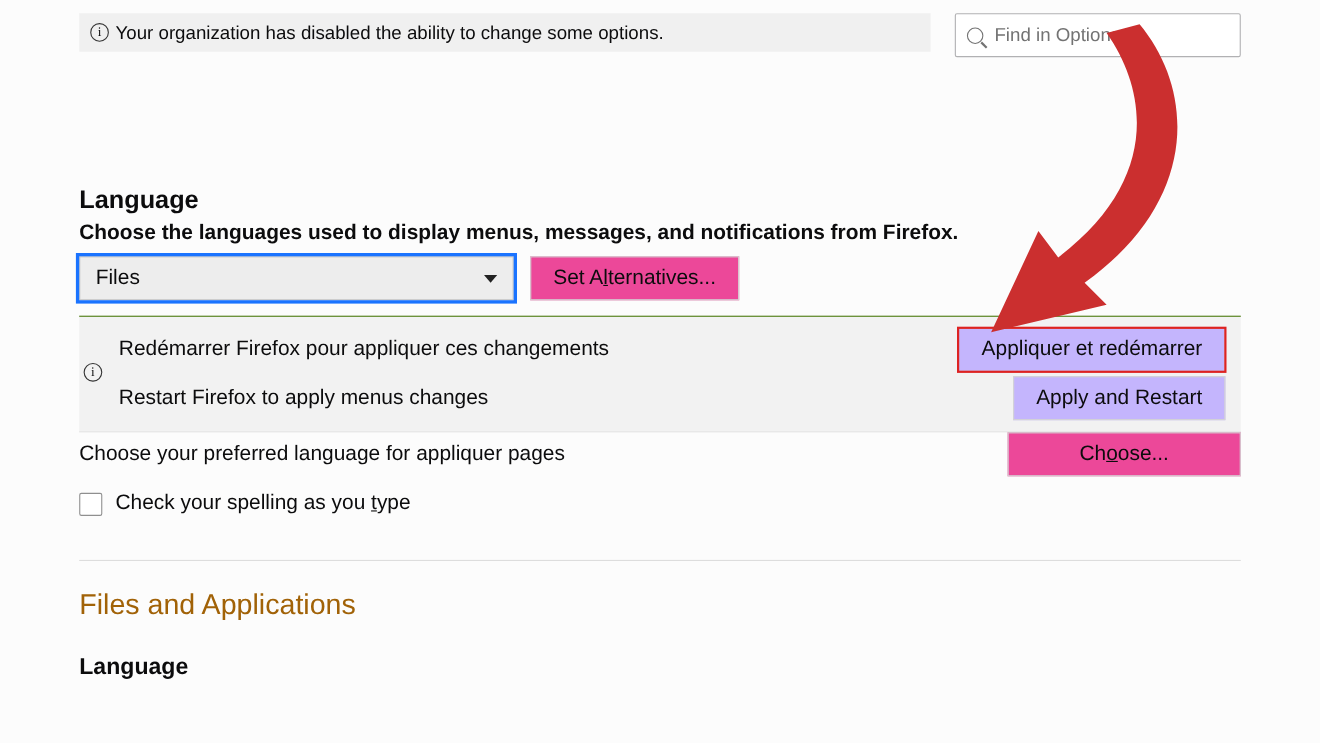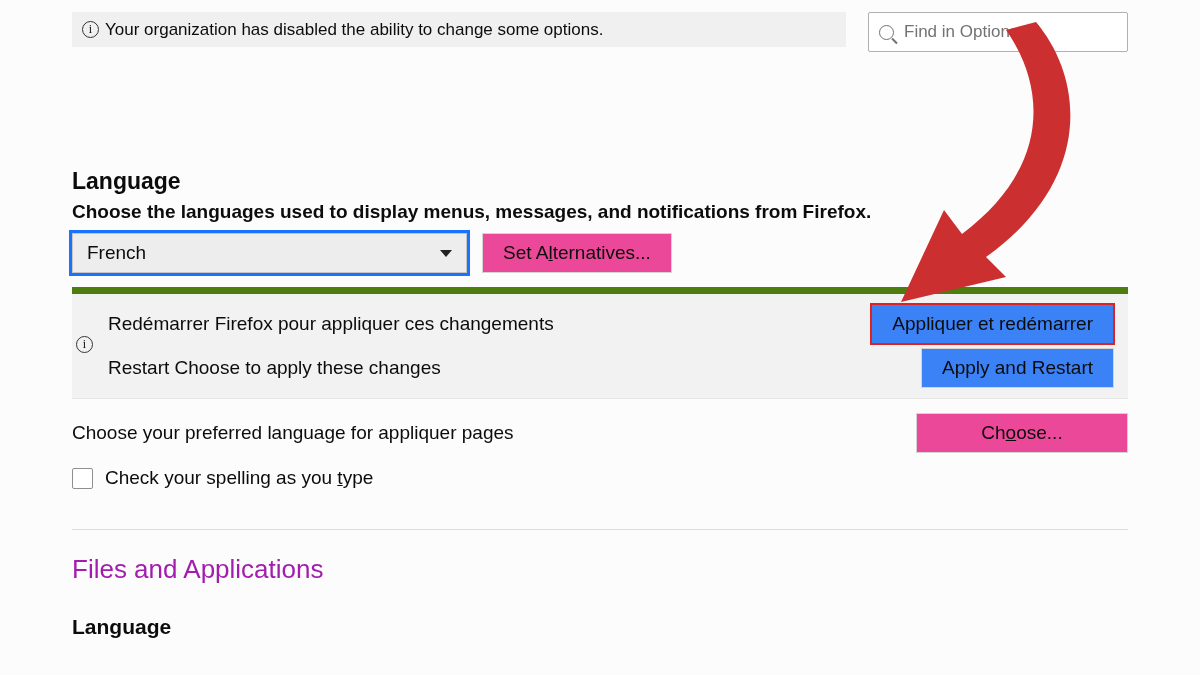--- a/index.html
+++ b/index.html
@@ -111,24 +111,23 @@
     padding: 0 20px;
     font-size: 19px;
     display: inline-flex;
     align-items: center;
     justify-content: center;
   }
   .btn.wide { min-width: 185px; }
 
   .restart-box {
     background: #f2f2f2;
-    border-top: 7px solid #4d7c0f;
+    border-top: 1px solid #4d7c0f;
     border-bottom: 1px solid #e5e5e5;
     padding: 8px 14px 8px 10px;
-    margin-bottom: 14px;
   }
   .rb-row {
     display: flex;
     align-items: center;
     justify-content: space-between;
     min-height: 44px;
   }
   .rb-left {
     display: flex;
     align-items: center;
@@ -150,21 +149,21 @@
   .info-between {
     position: relative;
     height: 0;
   }
   .info-between .info-small {
     position: absolute;
     top: -10px;
     left: -2px;
   }
   .rb-row .btn {
-    background: #3b82f6;
+    background: #c4b5fd;
   }
   .btn.highlight {
     outline: 2px solid #d22;
     outline-offset: -1px;
   }
 
   .pref-row {
     display: flex;
     align-items: center;
     justify-content: space-between;
@@ -189,21 +188,21 @@
   }
 
   hr.sep {
     border: none;
     border-top: 1px solid #ddd;
     margin: 40px 0 24px 0;
   }
   h2.files-title {
     font-size: 26px;
     font-weight: 400;
-    color: #a21caf;
+    color: #a16207;
     margin: 0 0 30px 0;
   }
   .downloads-h {
     font-size: 21px;
     font-weight: 700;
     margin: 0;
   }
 
   
   .arrow-annotation {
@@ -232,21 +231,21 @@
       <span>Find in Options</span>
     </div>
   </div>
 
   <div class="content">
     <h2 class="section-title">Language</h2>
     <div class="desc">Choose the languages used to display menus, messages, and notifications from Firefox.</div>
 
     <div class="row-select">
       <div class="lang-select">
-        <span>French</span>
+        <span>Files</span>
         <span class="caret-down"></span>
       </div>
       <div class="btn wide">
         <span>Set A<span class="underline-letter">l</span>ternatives...</span>
       </div>
     </div>
 
     <div class="restart-box">
       <div class="rb-row">
         <div class="rb-left">
@@ -256,21 +255,21 @@
         <div class="btn highlight">
           <span>Appliquer et redémarrer</span>
         </div>
       </div>
       <div class="info-between">
         <span class="info-small">i</span>
       </div>
       <div class="rb-row">
         <div class="rb-left">
           <span class="spacer"></span>
-          <span>Restart Choose to apply these changes</span>
+          <span>Restart Firefox to apply menus changes</span>
         </div>
         <div class="btn">
           <span>Apply and Restart</span>
         </div>
       </div>
     </div>
 
     <div class="pref-row">
       <span>Choose your preferred language for appliquer pages</span>
       <div class="btn">

